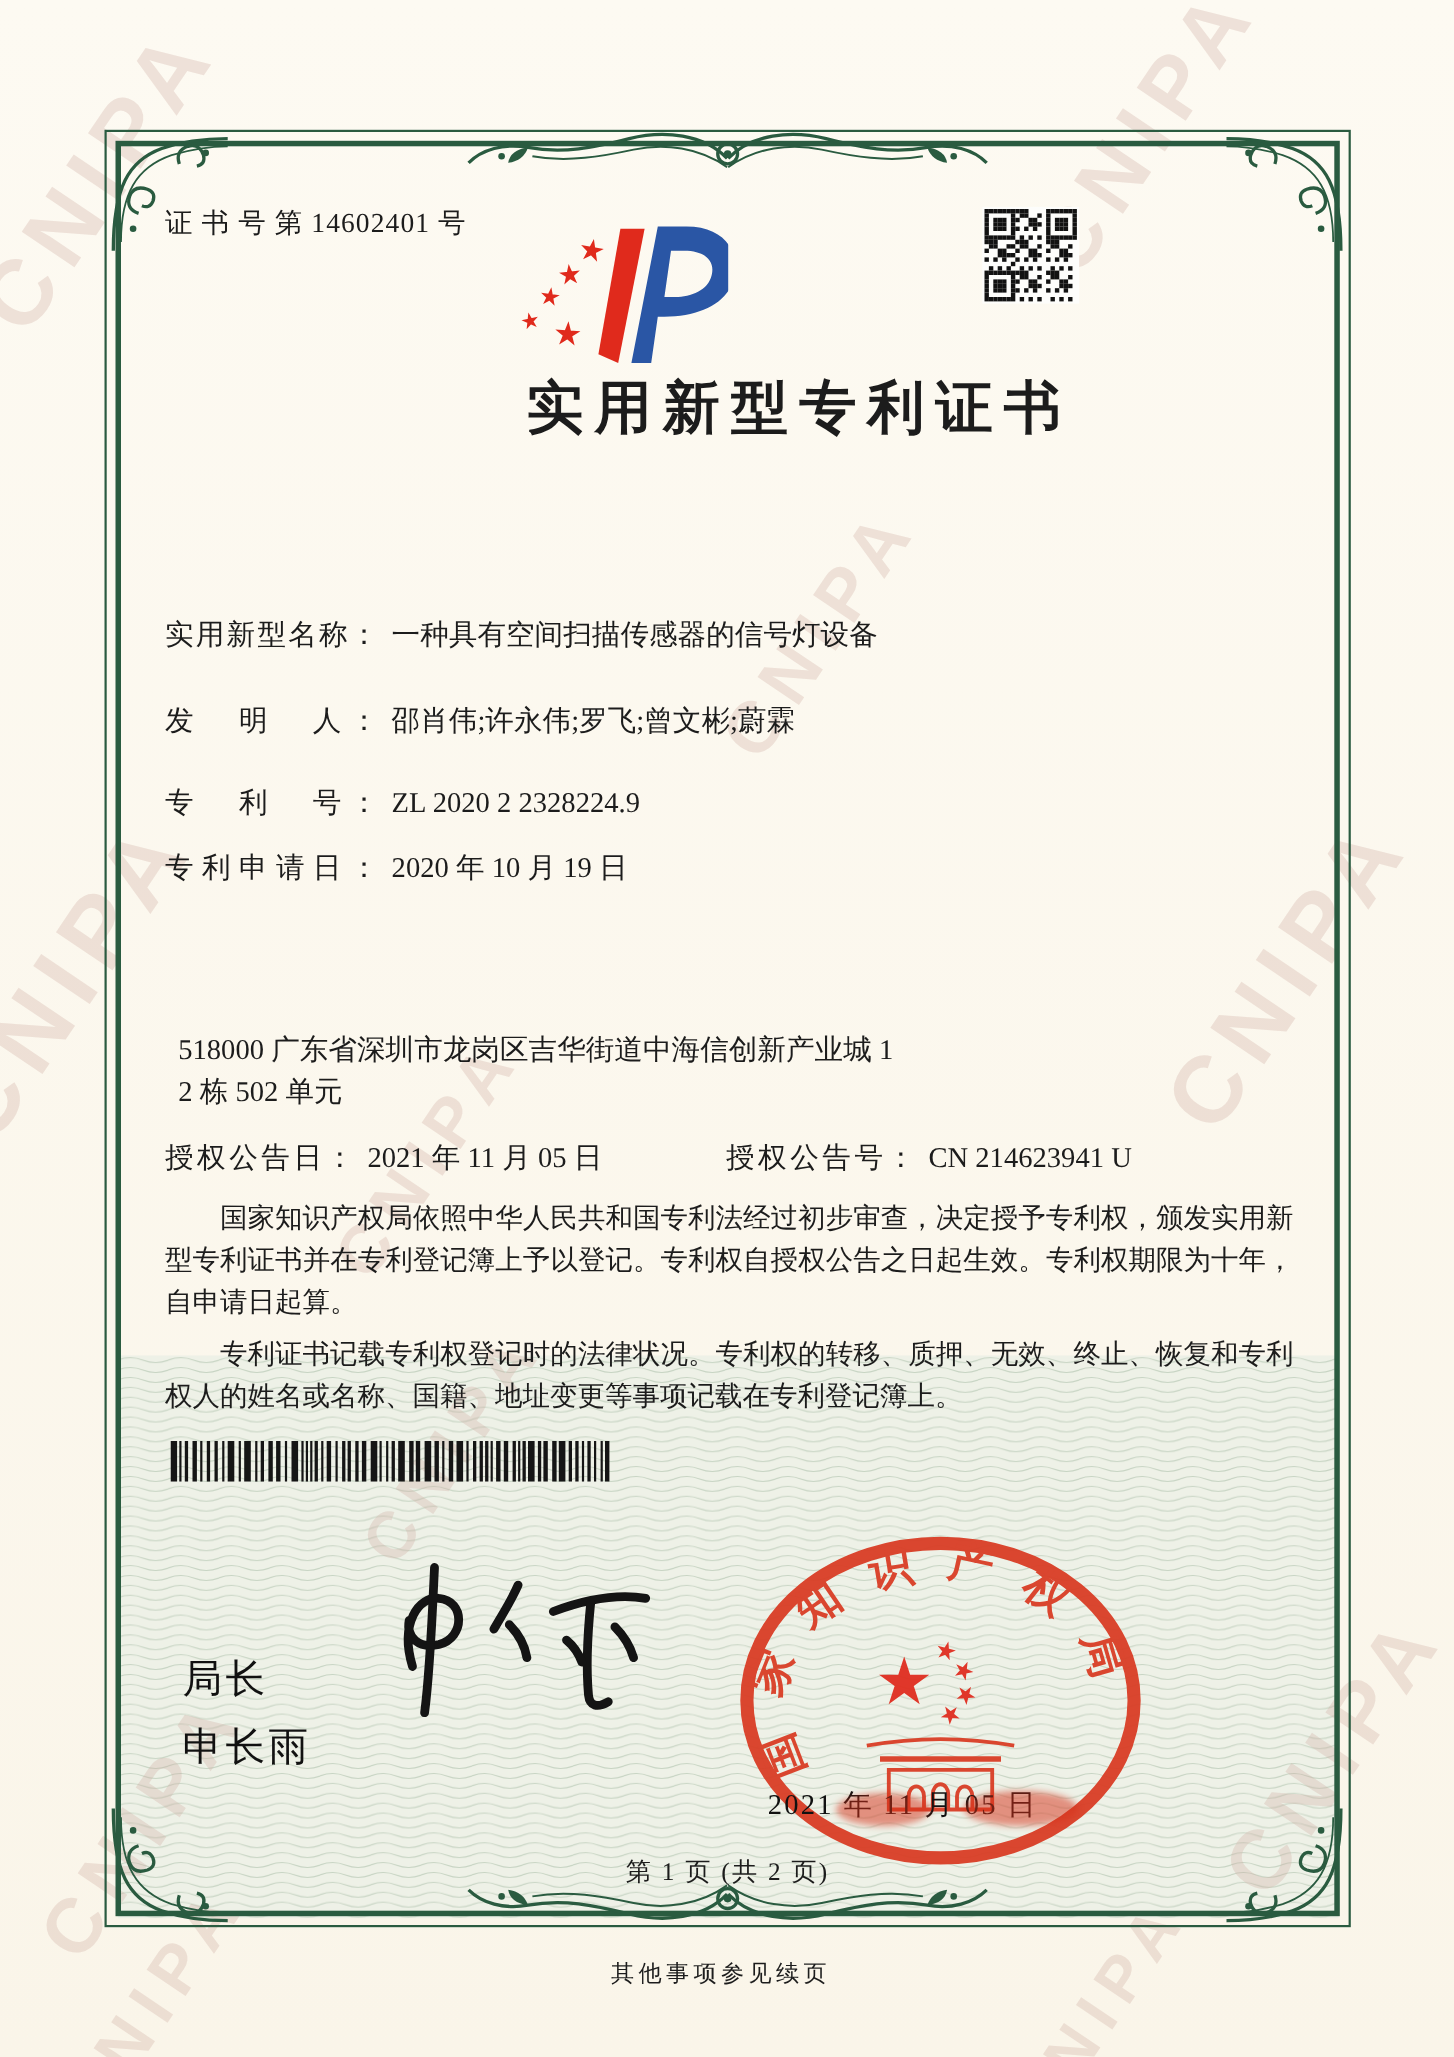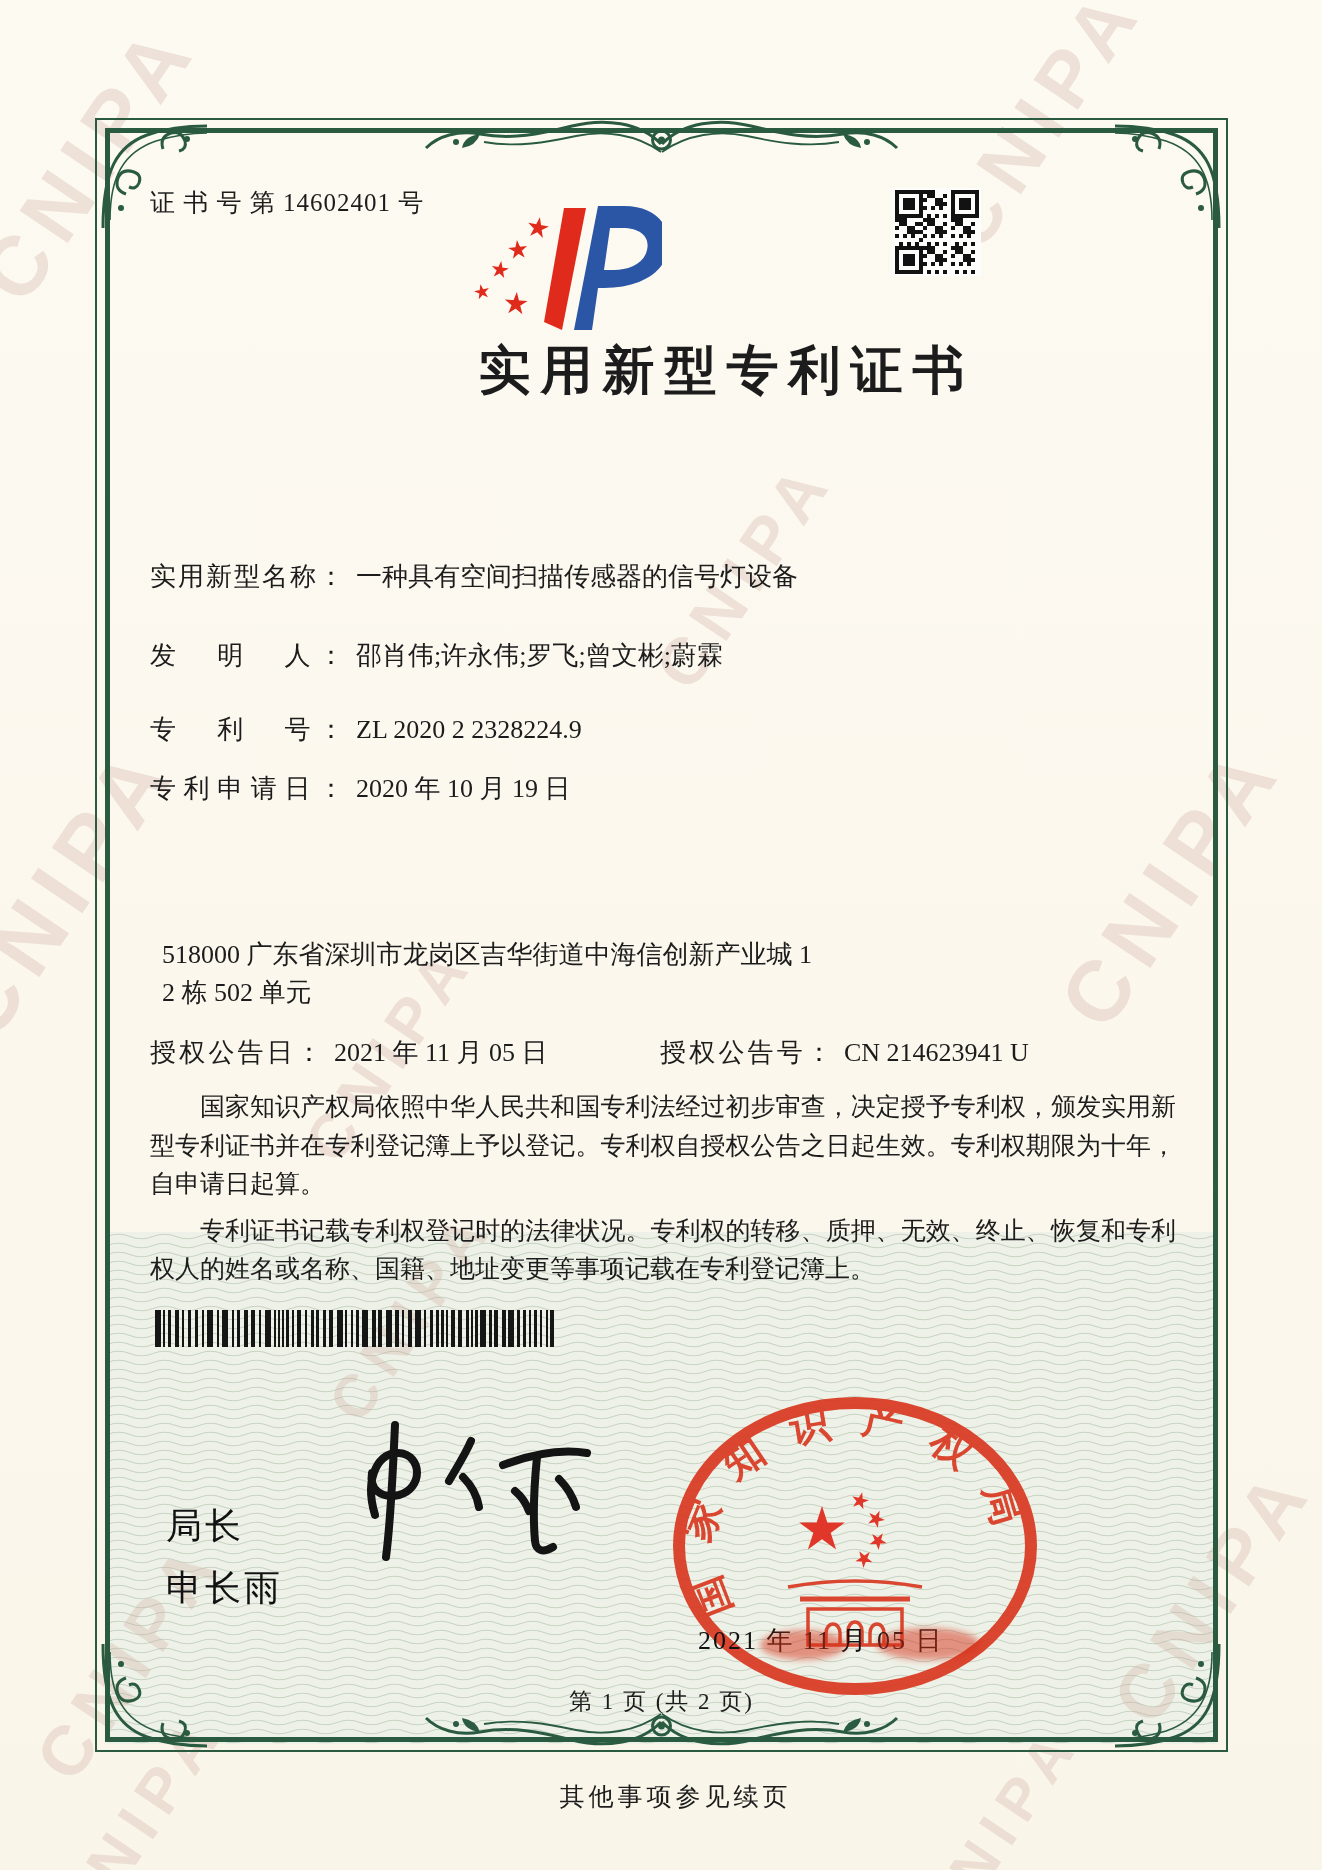--- a/index.html
+++ b/index.html
@@ -69,22 +69,22 @@
   .director-title { top:1502px; }
   .director-name { top:1564px; }
   .signature { position:absolute; left:345px; top:1415px; z-index:4; }
   .seal { position:absolute; left:660px; top:1395px; z-index:5; opacity:.93; }
   .seal-date { position:absolute; left:698px; top:1623px; z-index:6;
                font-size:26px; letter-spacing:2px; color:#111; }
   .smudge { position:absolute; z-index:7; border-radius:50%;
             background:rgba(214,47,24,.5); filter:blur(3px); pointer-events:none; }
   .page-note { position:absolute; left:95px; top:1686px; width:1133px; z-index:4;
                text-align:center; font-size:23px; letter-spacing:2px; }
-  .cont-note { position:absolute; left:109px; top:1780px; width:1133px; z-index:4;
-               text-align:center; font-size:25px; letter-spacing:4px; }
+  .cont-note { position:absolute; left:89px; top:1780px; width:1133px; z-index:4;
+               text-align:center; font-size:21px; letter-spacing:4px; }
 </style>
 </head>
 <body>
 
 <div id="page">
 
   <svg class="waves" width="1110" height="512">
     <defs>
       <pattern id="wavep" width="46" height="9" patternUnits="userSpaceOnUse">
         <path d="M0,4.5 Q11.5,0 23,4.5 T46,4.5" fill="none" stroke="#c7d4c3" stroke-width="1.1"></path>

